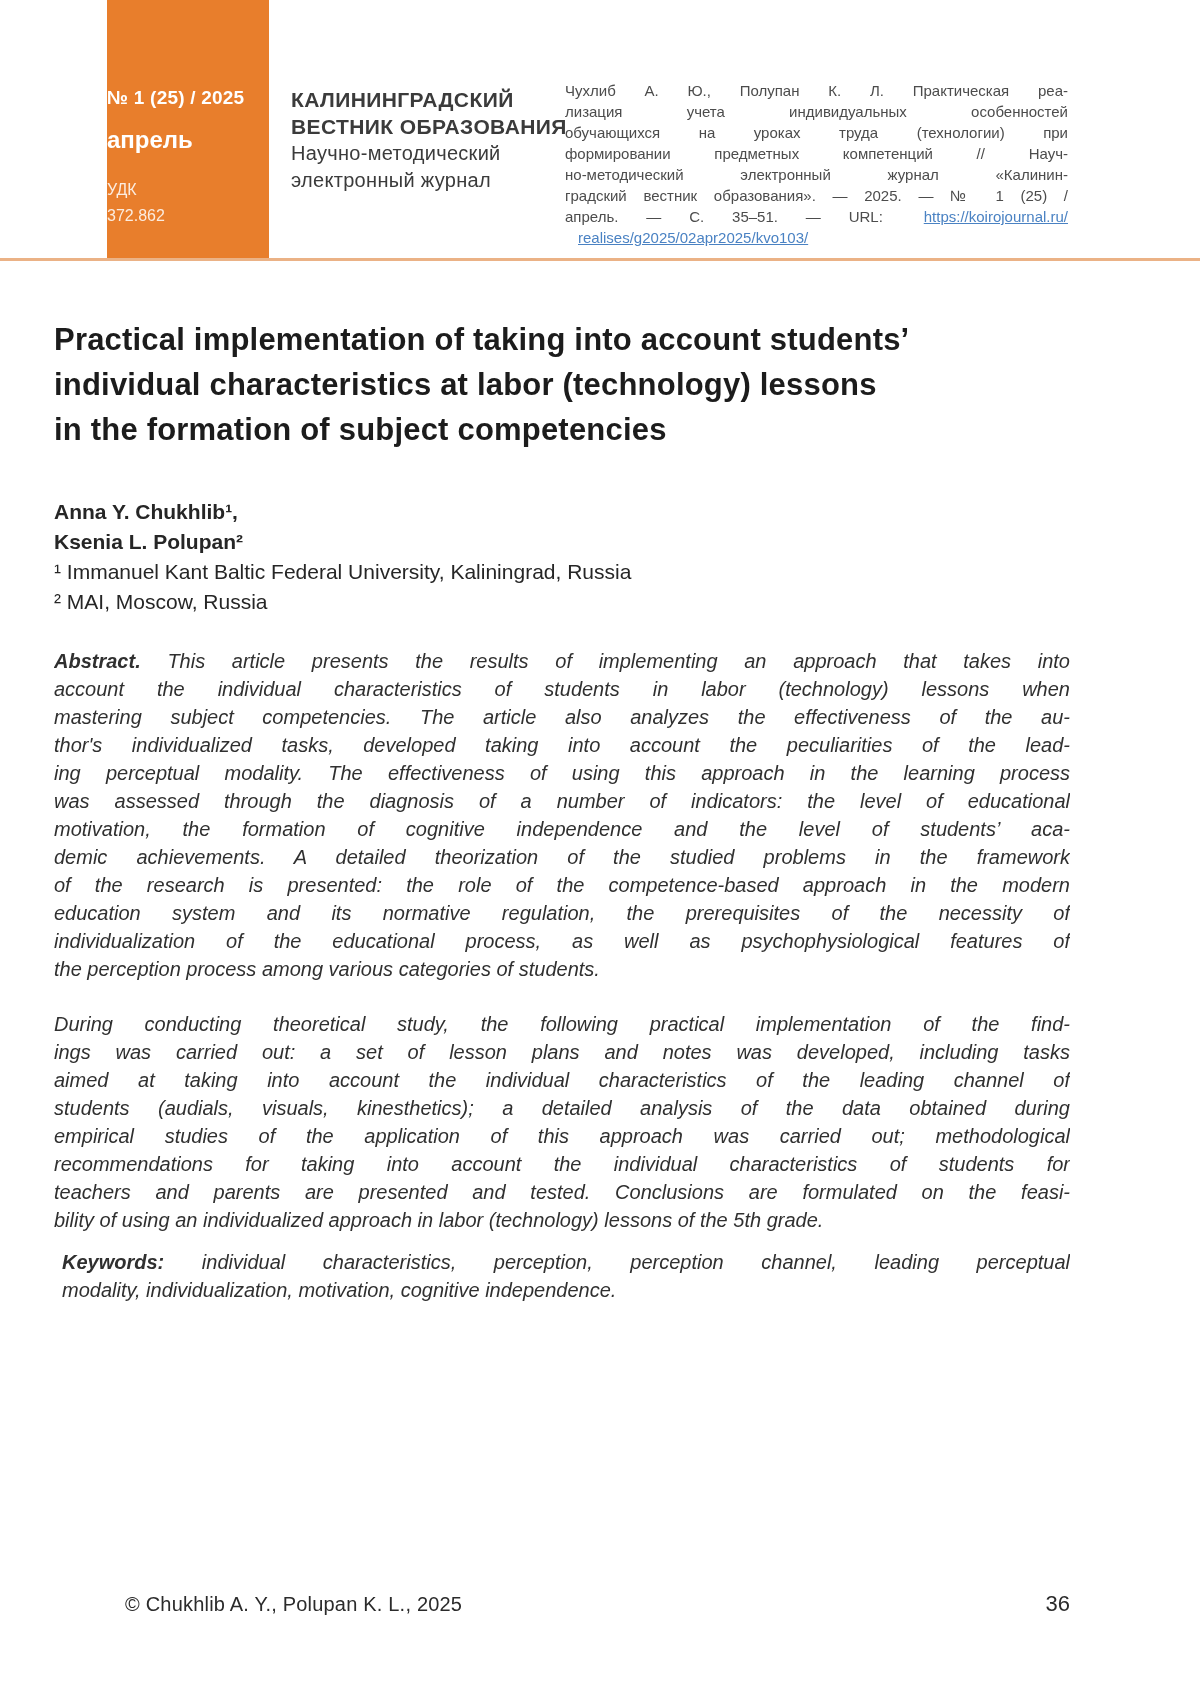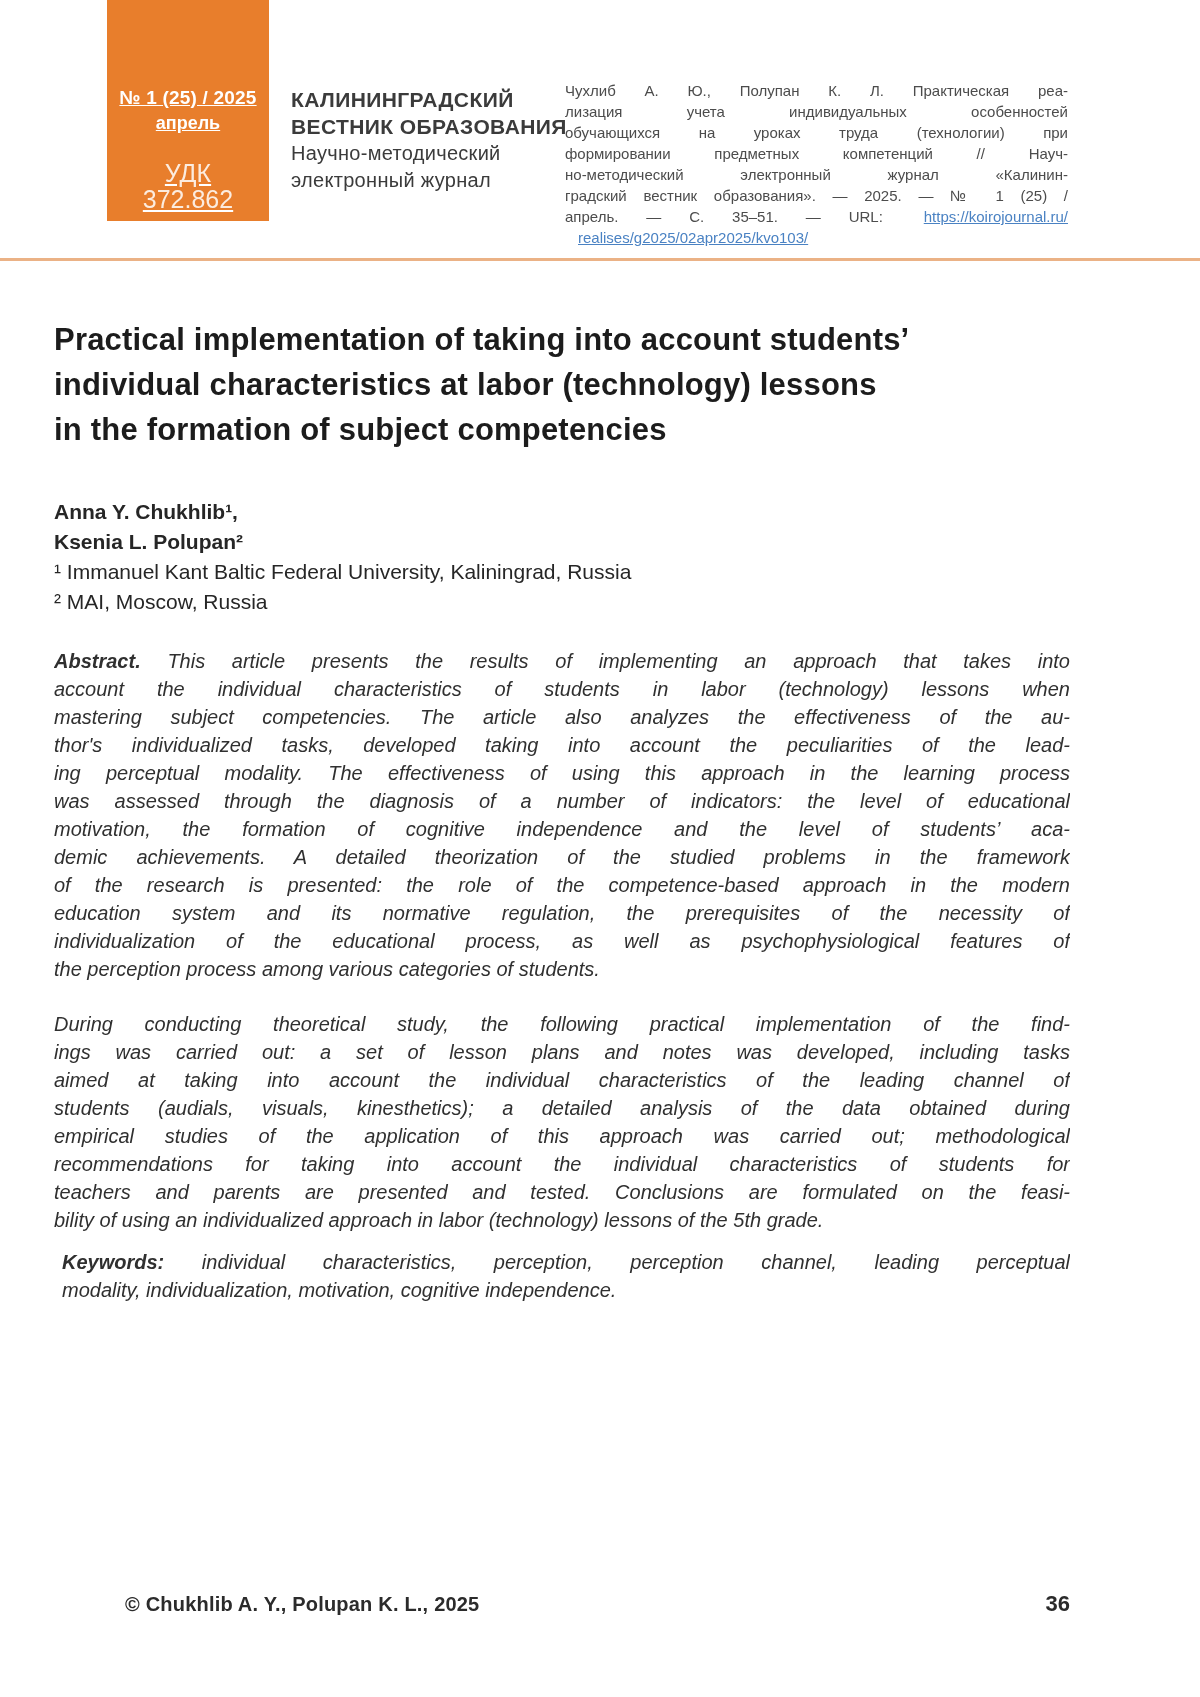--- a/index.html
+++ b/index.html
@@ -5,26 +5,26 @@
   * { margin:0; padding:0; box-sizing:border-box; }
   html,body { background:#ffffff; }
   .page {
     position:relative; width:1200px; height:1697px; margin:0 auto;
     background:#ffffff; overflow:hidden;
     font-family:"Liberation Sans", sans-serif; color:#2e2e2e;
   }
   
   .header { position:relative; height:261px; }
   .issue-box {
-    position:absolute; left:107px; top:0; width:162px; height:221px;
-    background:var(--accent-orange,#E87E2C); color:#ffffff; text-align:center;text-decoration:underline;
+    position:absolute; left:107px; top:0; width:162px; height:258px;
+    background:var(--accent-orange,#E87E2C); color:#ffffff; text-align:left;
   }
   .issue-number { margin-top:86px; font-size:19px; font-weight:600; letter-spacing:0.2px; line-height:24px; }
-  .issue-month  { font-size:18px; font-weight:700; line-height:26px; }
-  .udk-label, .udk-value { font-size:25px; line-height:26px; color:rgba(255,255,255,0.85); }
+  .issue-month  { font-size:24px; font-weight:700; line-height:26px;margin-top:17px; }
+  .udk-label, .udk-value { font-size:16px; line-height:26px; color:rgba(255,255,255,0.85); }
   .udk-label { margin-top:24px; }
   .journal-block { position:absolute; left:291px; top:86px; color:#3b3b3b; }
   .journal-title div    { font-size:21px; font-weight:700; line-height:27px; letter-spacing:0.4px; }
   .journal-subtitle div { font-size:20px; font-weight:400; line-height:27px; letter-spacing:0.3px; }
   .citation-block {
     position:absolute; left:565px; top:80px; width:503px;
     font-size:15px; line-height:21px; color:#4c4c4c; overflow:hidden;
   }
   .citation-block .link {
     color:var(--link-blue,#4A82C3); text-decoration:underline; cursor:pointer;margin-left:13px;
@@ -43,21 +43,20 @@
   .abstract-p { margin-top:0; font-size:20px; line-height:28px; font-style:italic; color:#303030; }
   .abstract-p1 { margin-top:30px; }
   .abstract-p2 { margin-top:27px; }
   .keywords    { margin-top:14px; font-size:20px; line-height:28px; font-style:italic; color:#303030;margin-left:8px; }
   .b-label { font-weight:700; }
   
   .footer {
     position:absolute; left:125px; right:130px; bottom:80px;
     display:flex; justify-content:space-between; align-items:baseline;
     color:#2b2b2b;
-    font-weight:bold;
   }
   .copyright   { font-size:20px; letter-spacing:0.2px; }
   .page-number { font-size:22px; }
 </style>
 </head>
 <body>
 
 <div class="page">
 
   <div class="header">

